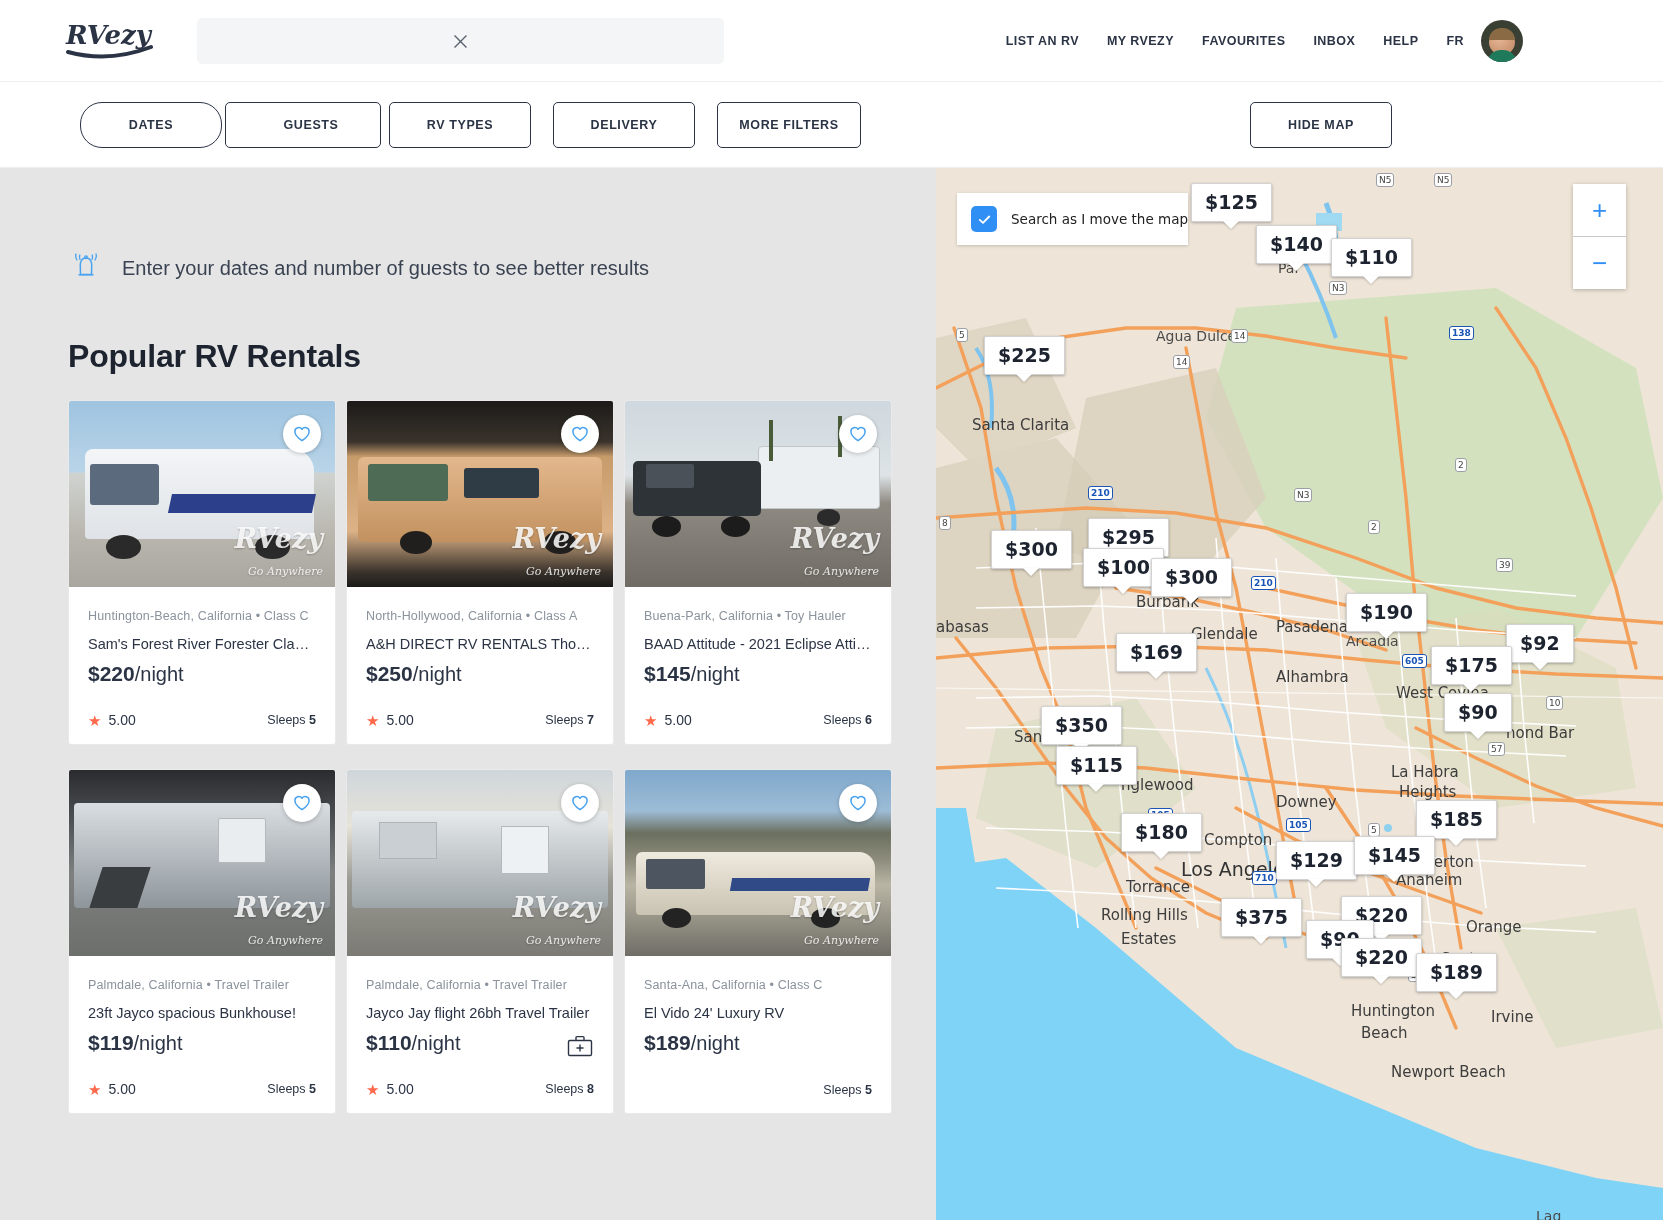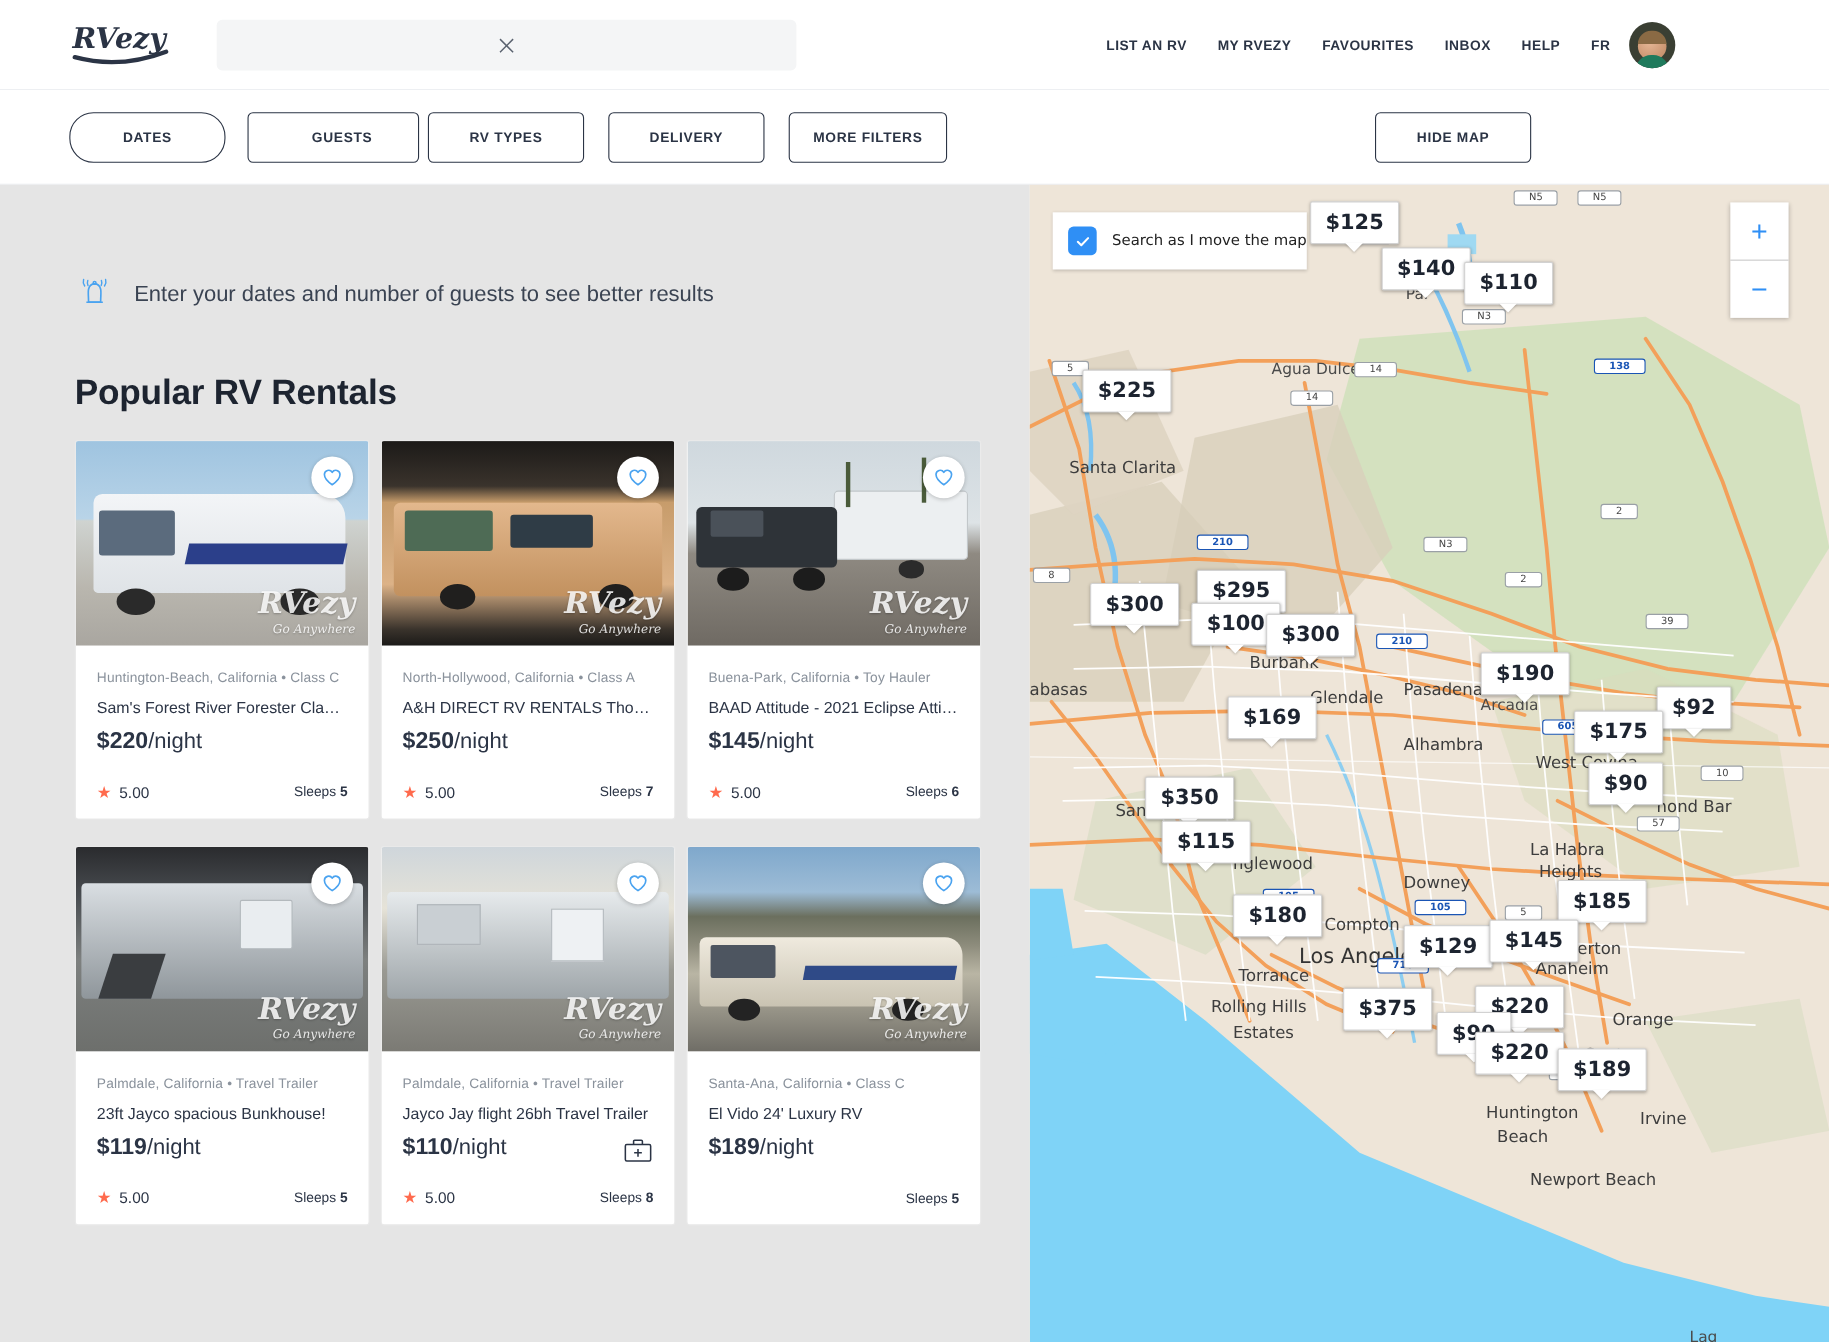--- a/index.html
+++ b/index.html
@@ -78,21 +78,21 @@
     position: absolute; top: 82px; left: 0; width: 1663px; height: 86px;
     background: #fff; border-bottom: 1px solid #eceef1;
   }
   .fbtn {
     position: absolute; top: 20px; height: 46px;
     border: 1.4px solid #2b3445; border-radius: 5px; background: #fff;
     display: flex; align-items: center; justify-content: center;
     font-size: 12.5px; font-weight: bold; letter-spacing: .6px;
     color: #2b3445; cursor: pointer; white-space: nowrap;
   }
-  #fb0 { left: 63px;  width: 142px; border-radius: 22px; }
+  #fb0 { left: 80px;  width: 142px; border-radius: 22px; }
   #fb1 { left: 225px; width: 156px; padding-left: 16px; }
   #fb2 { left: 389px; width: 142px; }
   #fb3 { left: 553px; width: 142px; }
   #fb4 { left: 717px; width: 144px; }
   #fbmap { left: 1250px; width: 142px; }
 
   
   .results {
     position: absolute; top: 168px; left: 0;
     width: 936px; height: 1052px;
@@ -123,21 +123,21 @@
   }
   .card-img { position: relative; width: 100%; height: 186px; overflow: hidden; }
   .card-img .ph { position: absolute; inset: 0; }
   .wm {
     position: absolute; right: 12px; bottom: 10px;
     font-family: "DejaVu Serif", serif; font-style: italic;
     font-size: 27px; color: rgba(255,255,255,.85); font-weight: bold;
     text-shadow: 0 1px 2px rgba(0,0,0,.25); line-height: 1;
     pointer-events: none;
   }
-  .wm small { display:block; font-size: 11px; font-weight: normal; text-align:right; margin-top:4px;}
+  .wm small { display:block; font-size: 11px; font-weight: normal; text-align:right; margin-top:14px;}
   .fav {
     position: absolute; right: 14px; top: 14px;
     width: 38px; height: 38px; border-radius: 50%;
     background: #fff; box-shadow: 0 1px 4px rgba(0,0,0,.22);
     display: flex; align-items: center; justify-content: center;
     cursor: pointer;
   }
   .fav svg { width: 20px; height: 20px; }
   .card-body { padding: 22px 19px 0 19px; position: relative; height: 159px; }
   .meta { font-size: 12.5px; color: #8a929c; letter-spacing: .15px; margin-bottom: 13px; }
@@ -210,21 +210,21 @@
     filter: drop-shadow(0 1px 1px rgba(0,0,0,.2));
   }
   .maplabel {
     position: absolute; font-family: "DejaVu Sans", sans-serif;
     color: #4a4a4a; font-size: 14px; pointer-events: none; white-space: nowrap;
   }
   .maplabel.big { font-size: 19px; color: #333; }
   .maplabel.med { font-size: 15px; color: #3d3d3d; }
   .shield {
     position: absolute; background: #fff; border: 1px solid #9aa0a6;
-    border-radius: 3px; font-size: 9px; color: #444; padding: 1px 13px;
+    border-radius: 3px; font-size: 9px; color: #444; padding: 1px 2px;
     font-family: "DejaVu Sans", sans-serif; pointer-events: none;
   }
   .shield.i { background: #fff; color: #1a55b5; font-weight: bold; border-color:#1a55b5;}
 </style>
 </head>
 <body>
 
 <div class="page">
 
   <div class="header">

